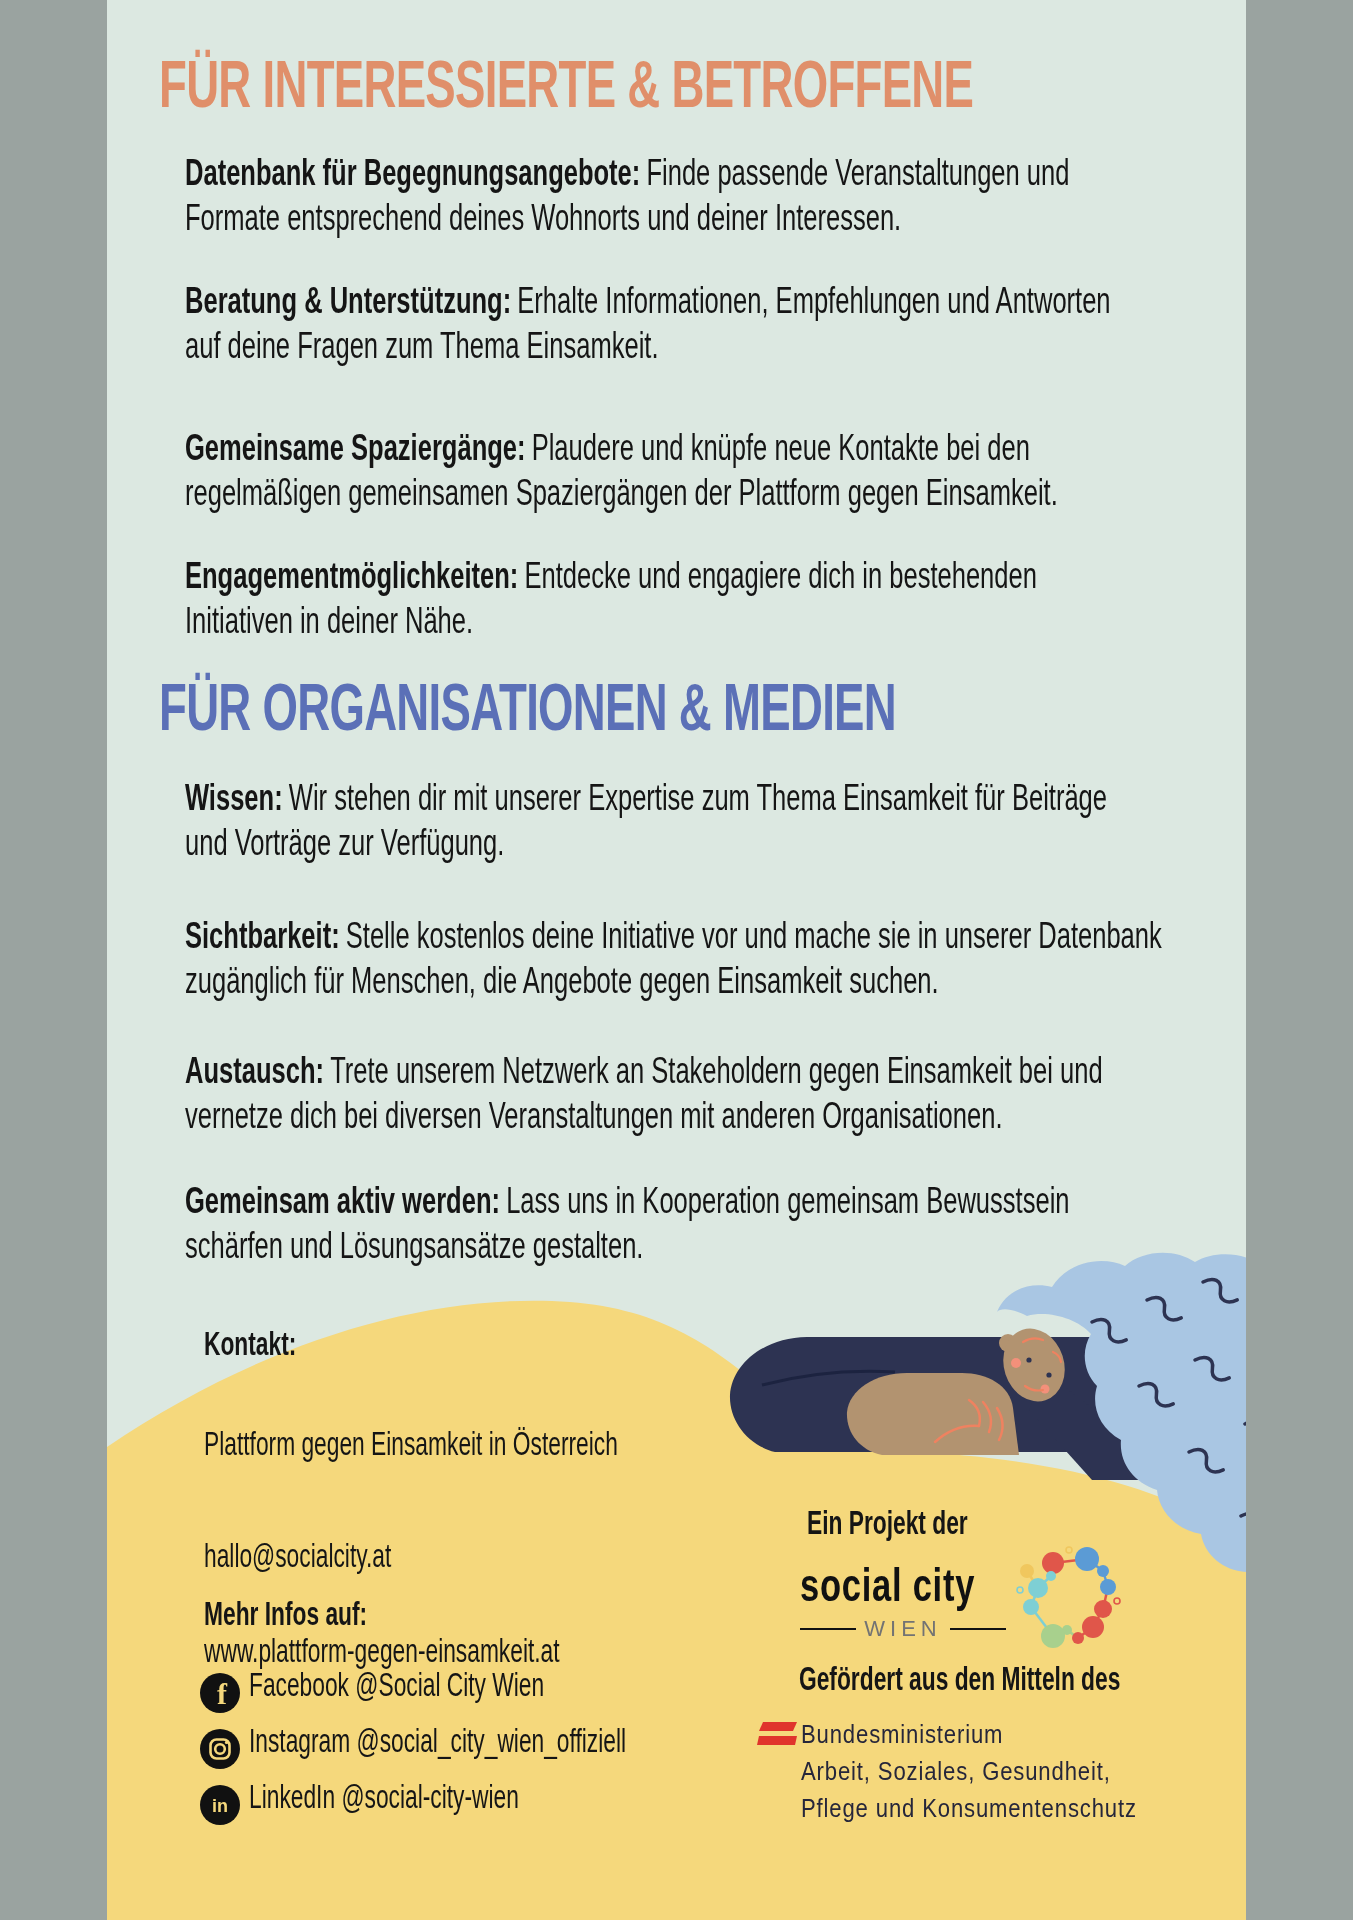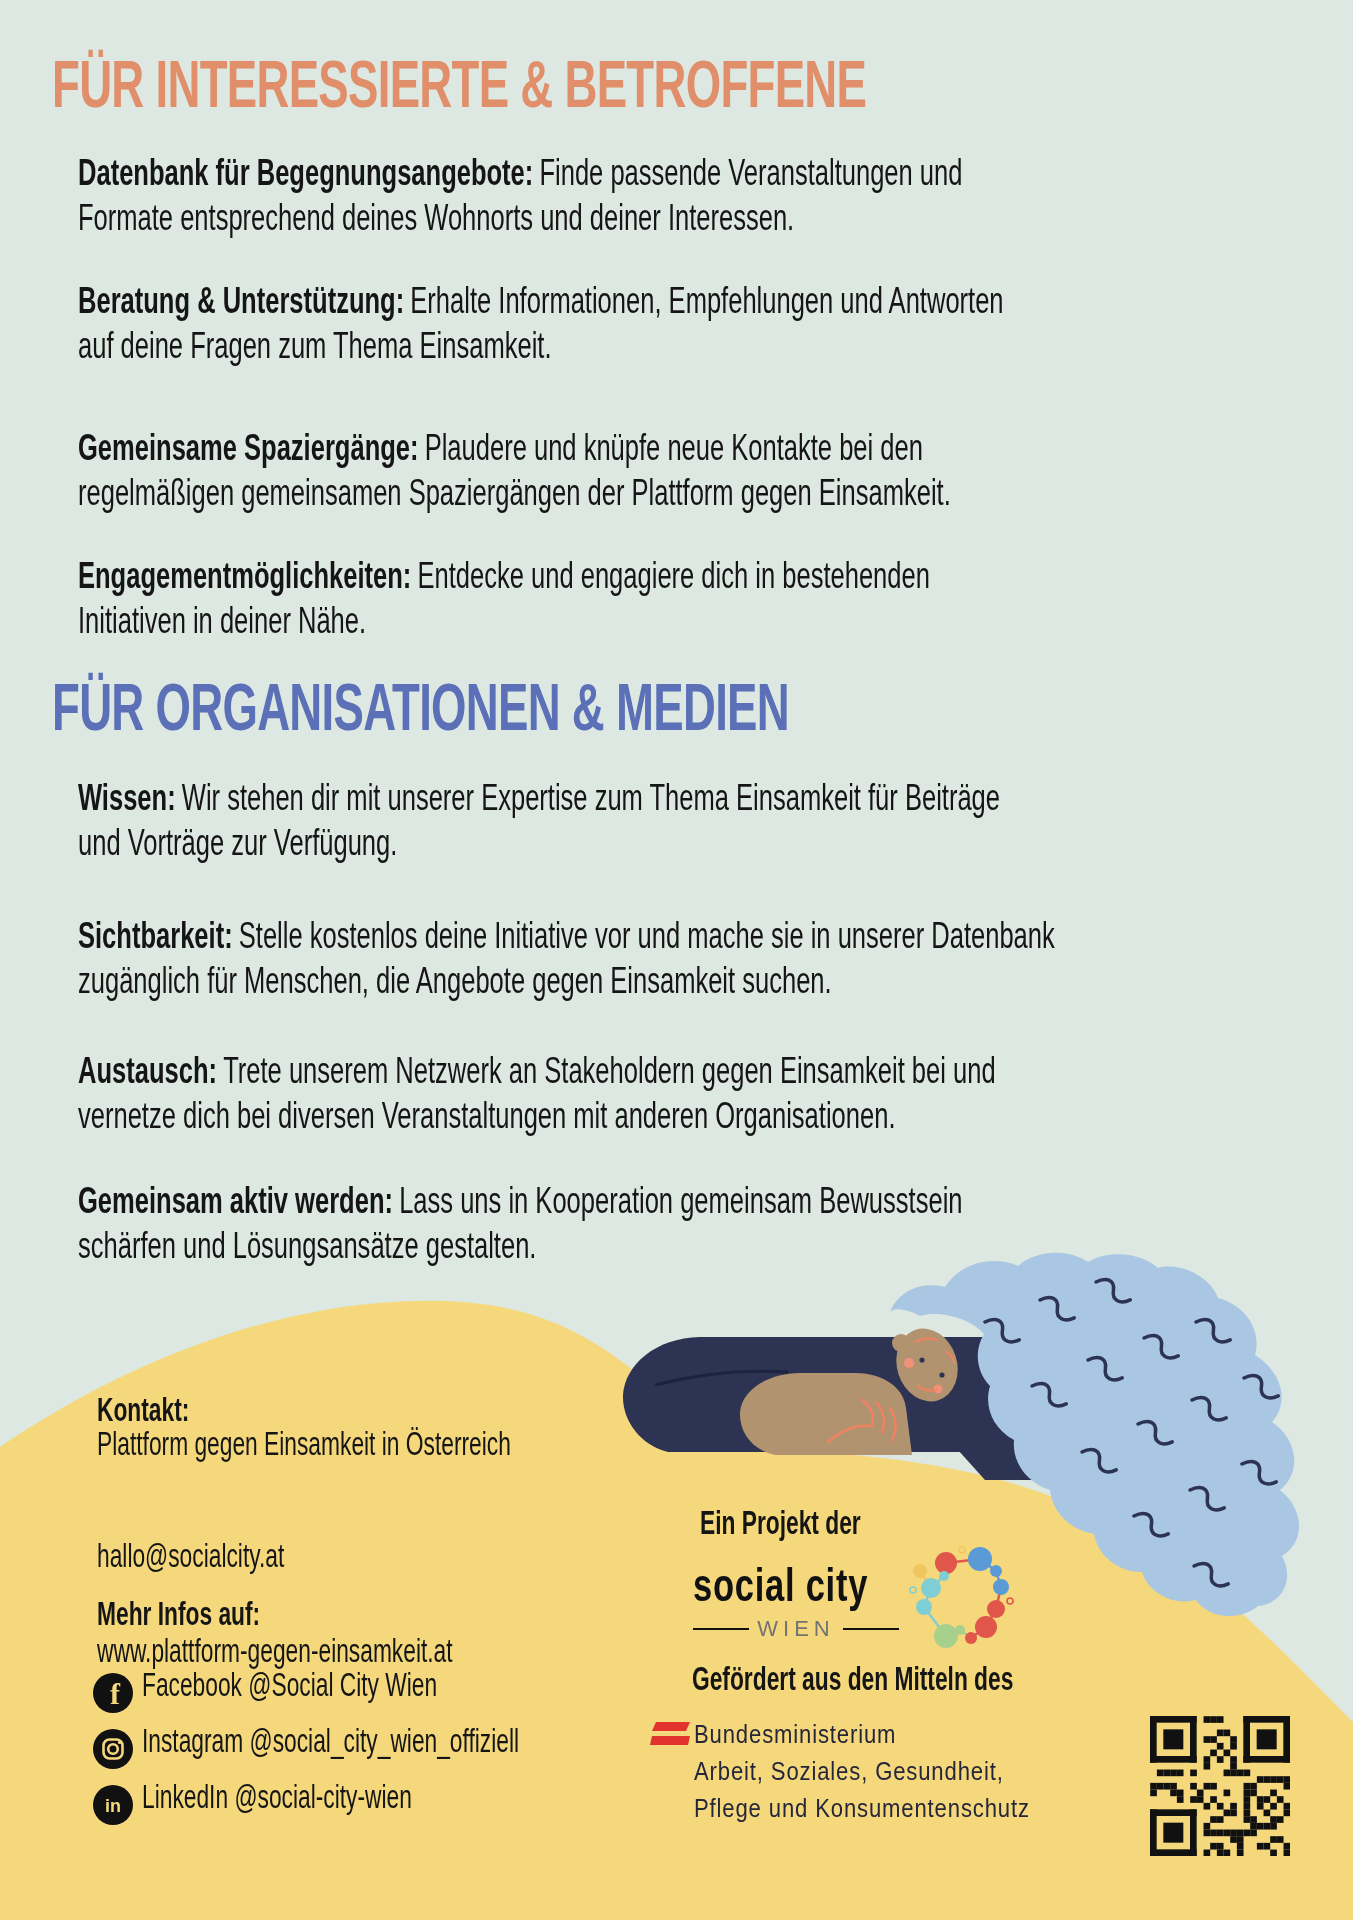--- a/index.html
+++ b/index.html
@@ -1,16 +1,16 @@
 <!DOCTYPE html>
 <html><head>
 <meta charset="utf-8">
 <style>
   html,body{margin:0;padding:0;background:#9aa3a0;}
-  .page{position:relative;width:1353px;height:1920px;background:#dce8e1;overflow:hidden;
+  .page{position:relative;width:1139px;height:1920px;background:#dce8e1;overflow:hidden;
         font-family:"Liberation Sans",sans-serif;color:#151515;margin:0 auto;}
   .abs{position:absolute;}
   .cond{transform:scaleX(0.69);transform-origin:0 0;}
   .decor{position:absolute;left:0;top:0;width:1353px;height:1920px;}
   .title{font-weight:bold;font-size:66px;line-height:1;white-space:nowrap;letter-spacing:-1px;}
   .t-orange{color:#e08f6a;}
   .t-blue{color:#5b70b7;}
   .para{font-size:37px;line-height:45px;width:1360px;}
   .para.w2{width:1440px;}
   .para .lead{font-weight:bold;margin-right:.24em;}
@@ -124,21 +124,21 @@
   <div class="abs para w2 cond" style="left:78px;top:913px;">
     <span class="lead">Sichtbarkeit:</span><span>Stelle kostenlos deine Initiative vor und mache sie in unserer Datenbank zugänglich für Menschen, die Angebote gegen Einsamkeit suchen.</span>
   </div>
   <div class="abs para w2 cond" style="left:78px;top:1048px;">
     <span class="lead">Austausch:</span><span>Trete unserem Netzwerk an Stakeholdern gegen Einsamkeit bei und vernetze dich bei diversen Veranstaltungen mit anderen Organisationen.</span>
   </div>
   <div class="abs para cond" style="left:78px;top:1178px;">
     <span class="lead">Gemeinsam aktiv werden:</span><span>Lass uns in Kooperation gemeinsam Bewusstsein schärfen und Lösungsansätze gestalten.</span>
   </div>
 
-  <div class="abs" style="left:97px;top:1393px;"><span class="cline cbold cond">Kontakt:</span></div>
+  <div class="abs" style="left:97px;top:1327px;"><span class="cline cbold cond">Kontakt:</span></div>
   <div class="abs" style="left:97px;top:1427px;text-align:center;"><span class="cline cond">Plattform gegen Einsamkeit in Österreich</span></div>
   <div class="abs" style="left:97px;top:1511px;margin-top:28px;"><span class="cline cond">hallo@socialcity.at</span></div>
   <div class="abs" style="left:97px;top:1597px;text-align:right;"><span class="cline cbold cond">Mehr Infos auf:</span></div>
   <div class="abs" style="left:97px;top:1634px;"><span class="cline cond">www.plattform-gegen-einsamkeit.at</span></div>
 
   <div class="soc-row" style="left:93px;top:1668px;">
     <span class="soc-icon">
       <svg viewBox="0 0 40 40" width="40" height="40">
           <circle cx="20" cy="20" r="20" fill="#111"></circle>
           <text x="22" y="31" text-anchor="middle" font-family="Liberation Serif, serif" font-size="30" font-weight="bold" fill="#f5d87c">f</text>

